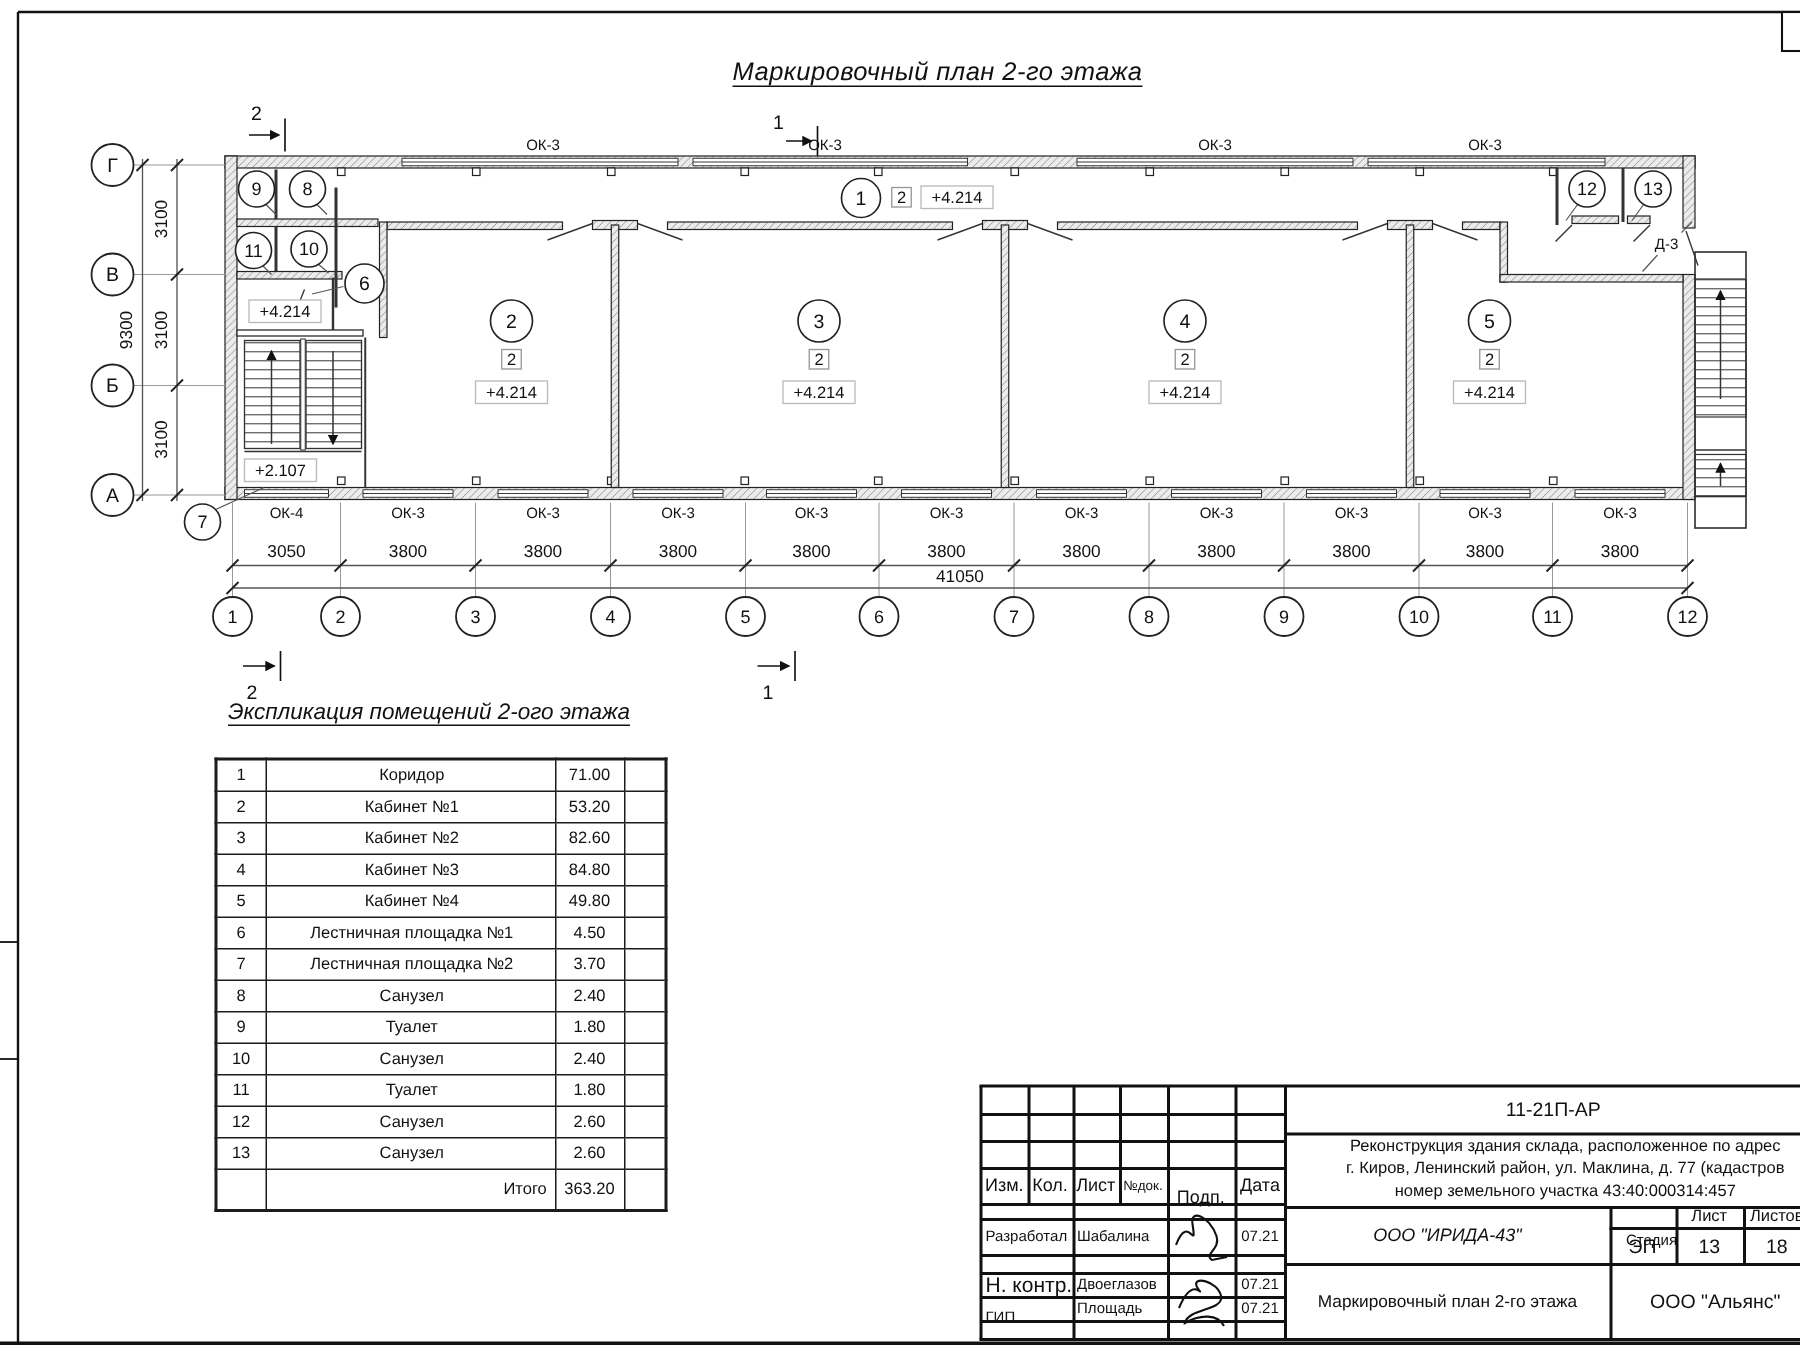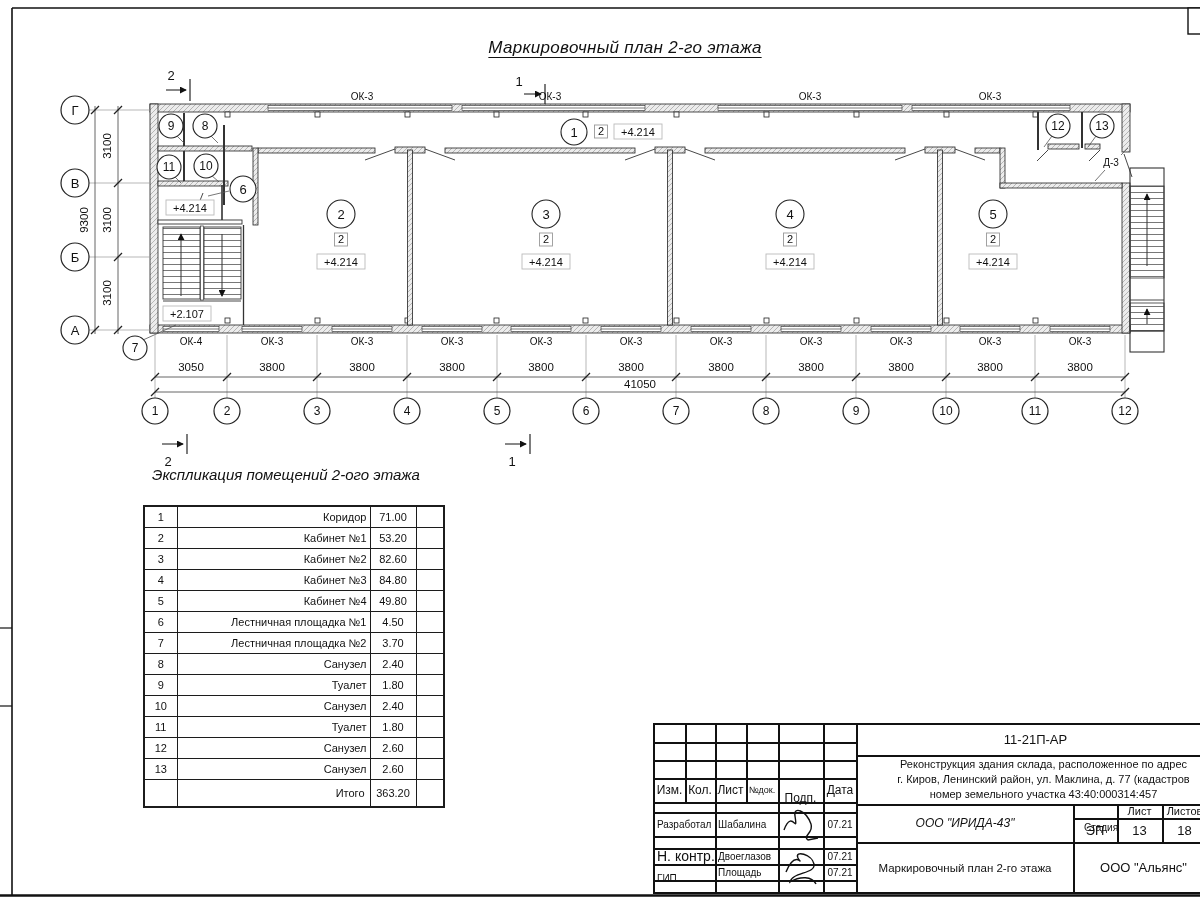--- a/index.html
+++ b/index.html
@@ -12,33 +12,33 @@
   svg text{font-family:"Liberation Sans",sans-serif;fill:#111}
 
   
   #plan-title{
     left:390px;top:38px;width:470px;text-align:center;
     font-size:17px;font-style:italic;letter-spacing:.3px;
     text-decoration:underline;text-underline-offset:4px;
   }
   #expl-title{
     left:152px;top:466px;font-size:15px;font-style:italic;
-    text-underline-offset:4px;
+    text-decoration:underline;text-underline-offset:4px;
   }
 
   
   #expl{left:143px;top:505px;border-collapse:collapse;table-layout:fixed}
   #expl td,#expl th{
     border:1px solid #1c1c1c;font-weight:normal;font-size:11px;
     padding:0 3px;overflow:hidden;white-space:nowrap;
   }
   #expl{border:2px solid #1c1c1c}
   #expl th{white-space:pre-line;line-height:12px}
   #expl .c{text-align:center}
-  #expl .l{text-align:right;padding-left:5px}
+  #expl .l{text-align:center;padding-left:5px}
   #expl .r{text-align:right;padding-right:5px}
   #expl tr{height:21px}
   #expl tr.hdr{height:36px}
   #expl tr.tot{height:28px}
 
   
   .vl{position:absolute;width:1.5px;background:#111}
   .hl{position:absolute;height:1.5px;background:#111}
   .cell{position:absolute;display:flex;align-items:center;justify-content:center;overflow:hidden}
   .cell.left{justify-content:flex-start}

